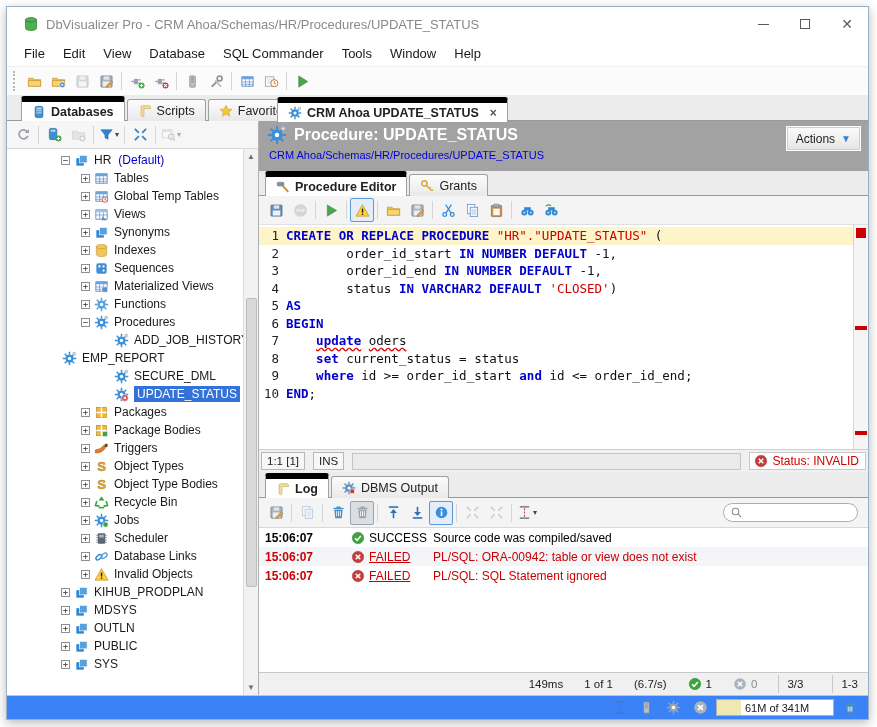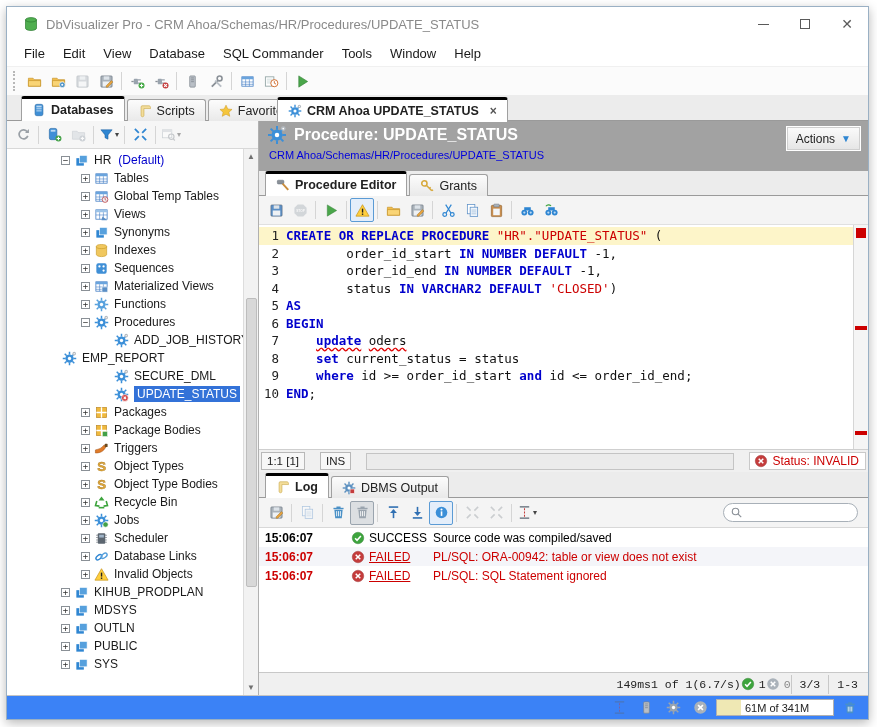--- a/index.html
+++ b/index.html
@@ -22,21 +22,21 @@
   .tbtn.disabled { opacity:.45; }
   .tbtn.selected { border-color:#5b9bd5; background:#e4eefa; }
   .tbtn.pressed { border-color:#9aa4ae; background:#dcdfe2; }
   .tsep { width:1px; height:18px; background:#d5d5d5; margin:0 3px; }
   .caret { font-size:8px; color:#444; margin-left:1px; }
   
   .tabstrip { height:26px; background:#ececec; border-bottom:1px solid #9a9a9a; display:flex; align-items:flex-end; flex:none; position:relative; }
   .tab { height:22px; display:inline-flex; align-items:center; gap:5px; padding:0 10px; font-size:12.5px; color:#222;
          border:1px solid #a0a0a0; border-bottom:none; border-radius:3px 3px 0 0; background:linear-gradient(#fcfcfc,#e9e9e9);
          margin-right:2px; margin-bottom:-1px; position:relative; }
-  .tab.active { height:25px; background:#fff; font-weight:bold; border-top:3px solid #000000; z-index:2; }
+  .tab.active { height:25px; background:#fff; font-weight:bold; border-top:6px solid #000000; z-index:2; }
   .tab .close { color:#555; font-size:12px; font-weight:bold; margin-left:6px; }
   .ltabs { margin-left:14px; display:flex; align-items:flex-end; }
   .rtabs { position:absolute; left:270px; bottom:-1px; display:flex; align-items:flex-end; }
   
   .mid { flex:1; display:flex; min-height:0; }
   .leftpane { width:252px; flex:none; display:flex; flex-direction:column; border-right:1px solid #b0b0b0; background:#fff; }
   .lp-toolbar { height:28px; background:#f6f6f6; border-bottom:1px solid #d8d8d8; display:flex; align-items:center; padding-left:4px; flex:none; }
   .treewrap { flex:1; display:flex; min-height:0; }
   .tree { flex:1; overflow:hidden; padding-top:2px; font-size:12px; color:#1a1a1a; background:#fff; }
   .trow { height:18px; display:flex; align-items:center; white-space:nowrap; }
@@ -68,40 +68,40 @@
   .lnum { width:20px; text-align:right; color:#222; flex:none; margin-right:7px; }
   .tk { color:#0000cc; font-weight:bold; }
   .tp { color:#111; }
   .ts { color:#cc0000; }
   .sq { text-decoration:underline; text-decoration-style:wavy; text-decoration-color:#e00000; text-underline-offset:2px; }
   .errstripe { width:15px; flex:none; background:#f5f5f5; border-left:1px solid #d6d6d6; position:relative; }
   .errstripe .sq1 { position:absolute; top:3px; left:2px; width:10px; height:10px; background:#cc0000; }
   .errstripe .d1 { position:absolute; top:45%; left:1px; width:12px; height:4px; background:#cc0000; }
   .errstripe .d2 { position:absolute; top:92%; left:1px; width:12px; height:4px; background:#cc0000; }
   
-  .edstatus { height:23px; flex:none; background:#f0f0f0; border-top:1px solid #cfcfcf; display:flex; align-items:center; padding:0 2px; gap:15px; font-size:11.5px; color:#222;}
+  .edstatus { height:23px; flex:none; background:#f0f0f0; border-top:1px solid #cfcfcf; display:flex; align-items:center; padding:0 2px; gap:8px; font-size:11.5px; color:#222;}
   .edcell { border:1px solid #b8b8b8; background:#f7f7f7; padding:2px 5px; }
   .edfield { flex:1; height:17px; border:1px solid #c4c4c4; background:#ebebeb; }
   .invalid-cell { border:1px solid #c9c9c9; background:#fff; padding:1px 6px 1px 4px; display:flex; align-items:center; gap:5px; color:#cc0000; font-size:12px; }
   
   .logtabs { height:26px; background:#ececec; border-bottom:1px solid #9a9a9a; display:flex; align-items:flex-end; padding-left:6px; flex:none; }
   .logtoolbar { height:30px; background:#f4f4f4; display:flex; align-items:center; padding-left:5px; flex:none; border-bottom:1px solid #d8d8d8; }
   .searchbox { margin-left:auto; margin-right:10px; width:135px; height:19px; border:1px solid #a8b0b8; border-radius:10px; background:#fff; display:flex; align-items:center; padding:0 6px; gap:4px;}
   .searchbox input { border:none; outline:none; width:100px; font-size:11px; background:transparent; }
   .logtable { flex:1; min-height:0; display:flex; flex-direction:column; background:#fff; }
   .lth { height:21px; display:flex; background:#f6f6f6; border-bottom:1px solid #d8d8d8; font-size:11.5px; color:#333; align-items:center; flex:none;}
   .lth .hc { padding:0 6px; border-right:1px solid #dcdcdc; height:100%; display:flex; align-items:center;}
   .lrow { height:19px; display:flex; align-items:center; font-size:12px; flex:none; }
   .lrow:nth-child(even) { background:#f4f5f9; }
   .c-time { width:88px; padding:0 6px; font-weight:bold; flex:none;}
   .c-status { width:80px; padding:0 4px; display:flex; align-items:center; gap:4px; flex:none;}
   .c-msg { flex:1; padding:0 6px; white-space:nowrap; overflow:hidden; }
   .lrow.failed .c-time, .lrow.failed .c-msg { color:#cc0000; }
   .lrow.failed .stext { color:#cc0000; text-decoration:underline; }
-  .logstatus { height:23px; flex:none; background:#f0f0f0; border-top:1px solid #c8c8c8; display:flex; align-items:center; justify-content:flex-end; font-size:11.5px; color:#222; padding-right:2px; gap:0;font-family:Liberation Mono, monospace;}
+  .logstatus { height:23px; flex:none; background:#f0f0f0; border-top:1px solid #c8c8c8; display:flex; align-items:center; justify-content:flex-end; font-size:11.5px; color:#222; padding-right:2px; gap:21px;}
   .lscell { display:flex; align-items:center; gap:4px; }
   .lsbox { border-left:1px solid #c8c8c8; padding:3px 8px; }
   .dim { color:#8a8a8a; }
   
   .appstatus { height:24px; flex:none; background:#3b82f6; border-top:1px solid #c4c4c4; display:flex; align-items:center; justify-content:flex-end; gap:4px; padding-right:6px; }
   .memgauge { width:118px; height:17px; border:1px solid #b0b0b0; background:#fff; display:flex; align-items:center; font-size:11px; color:#222; }
   .memfill { width:24px; height:15px; background:#efe8b4; flex:none; }
   .memtext { padding-left:4px; white-space:nowrap; }
   .icon { display:inline-flex; }
 </style>

